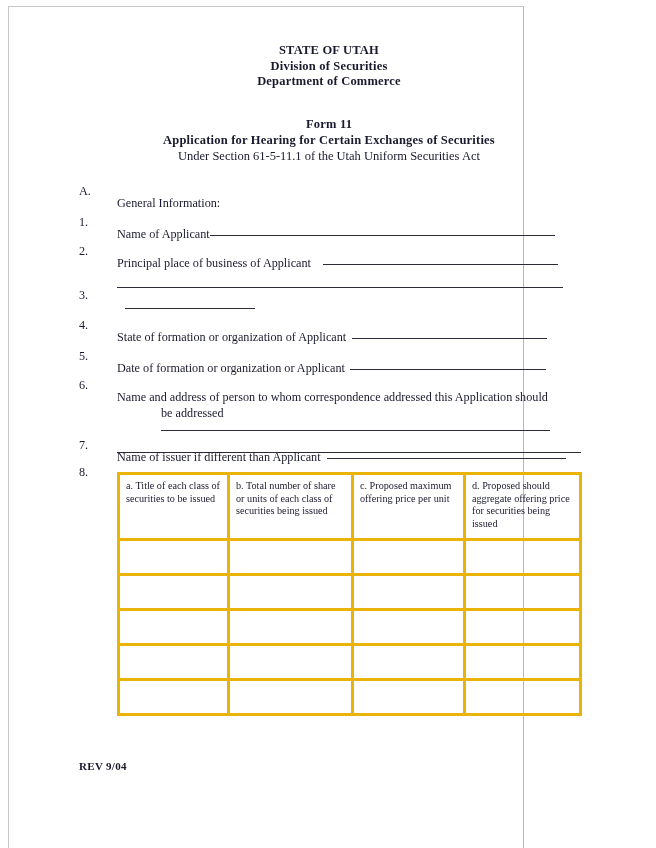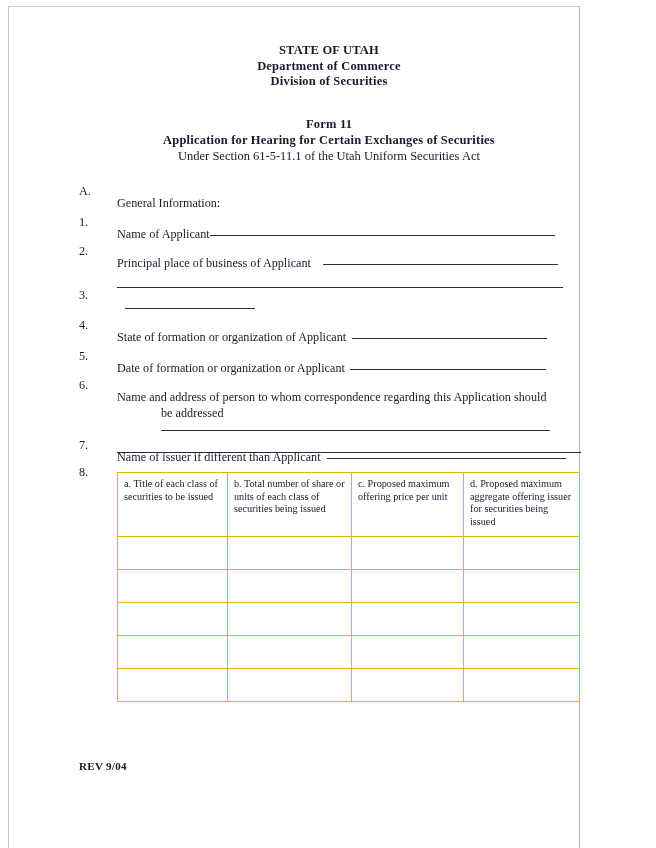--- a/index.html
+++ b/index.html
@@ -14,21 +14,21 @@
     font-family: "Liberation Serif", "DejaVu Serif", serif;
     color: #1a1a2e;
     overflow: hidden;
   }
 
   
   #page {
     position: absolute;
     left: 8px;
     top: 6px;
-    width: 572px;
+    width: 516px;
     height: 842px;
     background: #ffffff;
     border-left: 1px solid #c9c9c9;
     border-top: 1px solid #c9c9c9;
     border-right: 1px solid #b8b8b8;
     box-sizing: border-box;
   }
 
   
   .hdr-block {
@@ -96,21 +96,21 @@
     left: 108px;
     top: 465px;
     width: 462px;
   }
   table.form-table {
     border-collapse: collapse;
     width: 462px;
     table-layout: fixed;
   }
   table.form-table td {
-    border: 1px solid #eab308;
+    border: 3px solid #eab308;
     vertical-align: top;
     padding: 5px 5px 4px 6px;
     font-size: 10.2px;
     line-height: 12.6px;
   }
   table.form-table td.hd { height: 54px; }
   table.form-table td.cell { height: 23px; }
   col.c1 { width: 110px; }
   col.c2 { width: 124px; }
   col.c3 { width: 112px; }
@@ -133,22 +133,22 @@
     letter-spacing: 0.3px;
   }
 </style>
 </head>
 <body>
 
 <div id="page">
 
   <div class="hdr-block" id="agency-block">
     <div class="hdr-line">STATE OF UTAH</div>
+    <div class="hdr-line">Division of Securities</div>
     <div class="hdr-line">Department of Commerce</div>
-    <div class="hdr-line">Division of Securities</div>
   </div>
 
   <div class="hdr-block" id="form-block">
     <div class="hdr-line">Form 11</div>
     <div class="hdr-line">Application for Hearing for Certain Exchanges of Securities</div>
     <div class="hdr-sub">Under Section 61-5-11.1 of the Utah Uniform Securities Act</div>
   </div>
 
   <div class="item" style="top:176px;">
     <span class="num">A.</span>
@@ -187,21 +187,21 @@
   <div class="item" style="top:341px;">
     <span class="num">5.</span>
     <span class="body">
       <span class="txt">Date of formation or organization or Applicant</span><span class="gap" style="width:5px;"></span><span class="rule" style="width:196px;"></span>
     </span>
   </div>
 
   <div class="item" style="top:370px;">
     <span class="num">6.</span>
     <span class="body">
-      <span class="txt">Name and address of person to whom correspondence regarding this Application should</span>
+      <span class="txt">Name and address of person to whom correspondence addressed this Application should</span>
       <span style="display:block;padding-left:44px;">
         <span class="txt">be addressed</span><span class="gap" style="width:5px;"></span><span class="rule" style="width:389px;"></span>
       </span>
       <span class="rule-row" style="width:464px;margin-top:15px;"></span>
     </span>
   </div>
 
   <div class="item" style="top:430px;">
     <span class="num">7.</span>
     <span class="body">
@@ -217,21 +217,21 @@
         <col class="c1">
           <col class="c2">
           <col class="c3">
           <col class="c4">
       </colgroup>
       <tbody>
         <tr>
           <td class="hd">a.  Title of each class of securities to be issued</td>
           <td class="hd">b.  Total number of share or units of each class of securities being issued</td>
           <td class="hd">c.  Proposed maximum offering price per unit</td>
-          <td class="hd">d.  Proposed maximum aggregate offering issuer for securities being issued</td>
+          <td class="hd">d.  Proposed should aggregate offering price for securities being issued</td>
         </tr>
         <tr>
           <td class="cell"></td>
           <td class="cell"></td>
           <td class="cell"></td>
           <td class="cell"></td>
         </tr>
         <tr>
           <td class="cell"></td>
           <td class="cell"></td>

